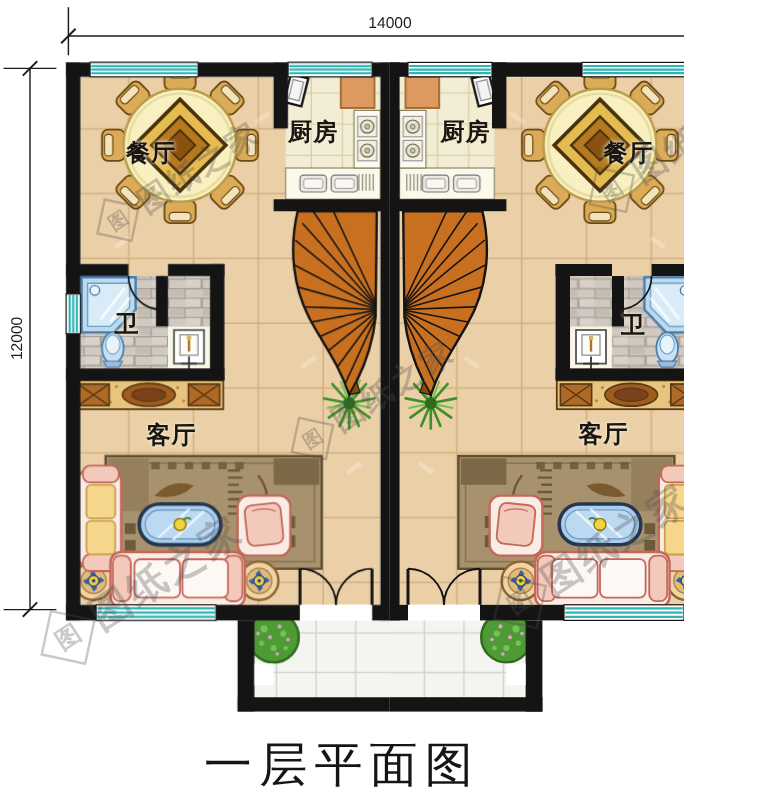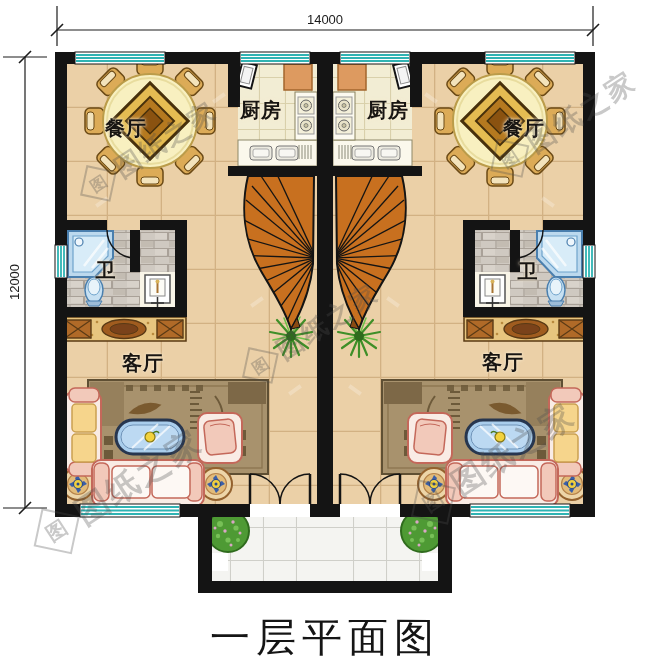--- a/index.html
+++ b/index.html
@@ -1,16 +1,16 @@
 <!DOCTYPE html>
 <html><head>
 <meta charset="utf-8">
 <style>
   html,body{margin:0;padding:0;background:#fff;}
-  .stage{position:relative;width:650px;height:660px;background:#ffffff;overflow:hidden;
+  .stage{position:relative;width:570px;height:660px;background:#ffffff;overflow:hidden;
          font-family:"Liberation Sans","DejaVu Sans",sans-serif;}
   .plan-svg{position:absolute;left:0;top:0;}
   .room-label{position:absolute;transform:translate(-50%,-50%);font-weight:700;font-size:20px;
          color:#181512;letter-spacing:1px;white-space:nowrap;
          text-shadow:0 0 4px rgba(248,236,210,.9),0 0 2px rgba(248,236,210,.9);}
   .dim-label{position:absolute;font-size:13px;color:#1c1c1c;transform:translate(-50%,-50%);white-space:nowrap;}
   .dim-label.vert{transform:translate(-50%,-50%) rotate(-90deg);}
   .plan-title{position:absolute;left:50%;top:637px;transform:translate(-50%,-50%);
          font-size:40px;letter-spacing:6px;color:#151515;font-weight:500;white-space:nowrap;}
   .wm{position:absolute;display:flex;align-items:center;gap:7px;color:#4d4d4d;opacity:.30;

